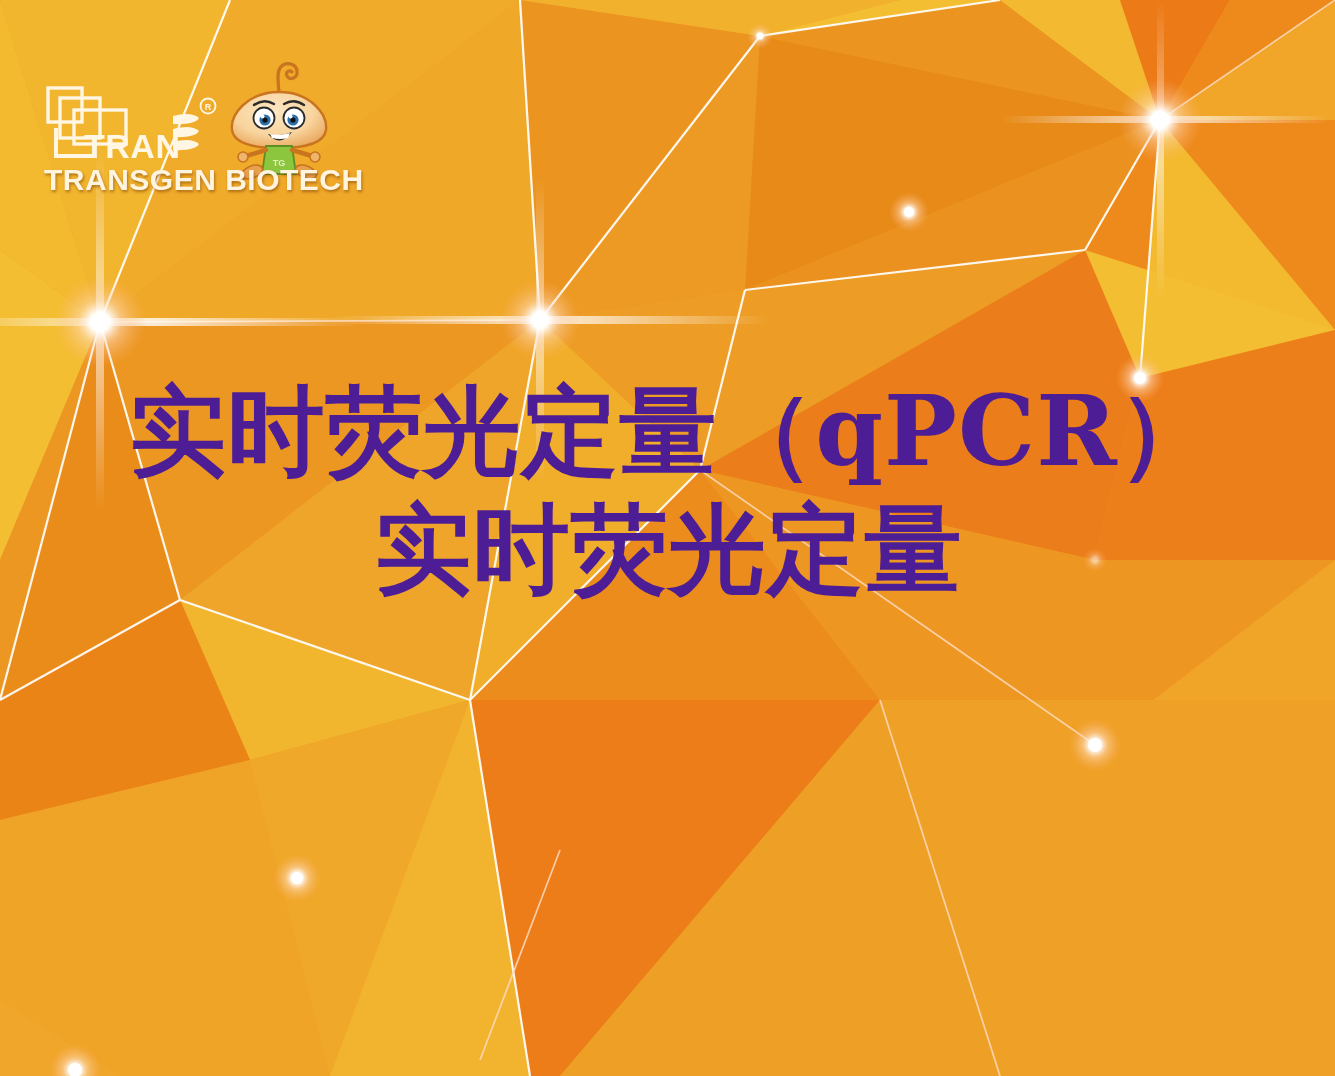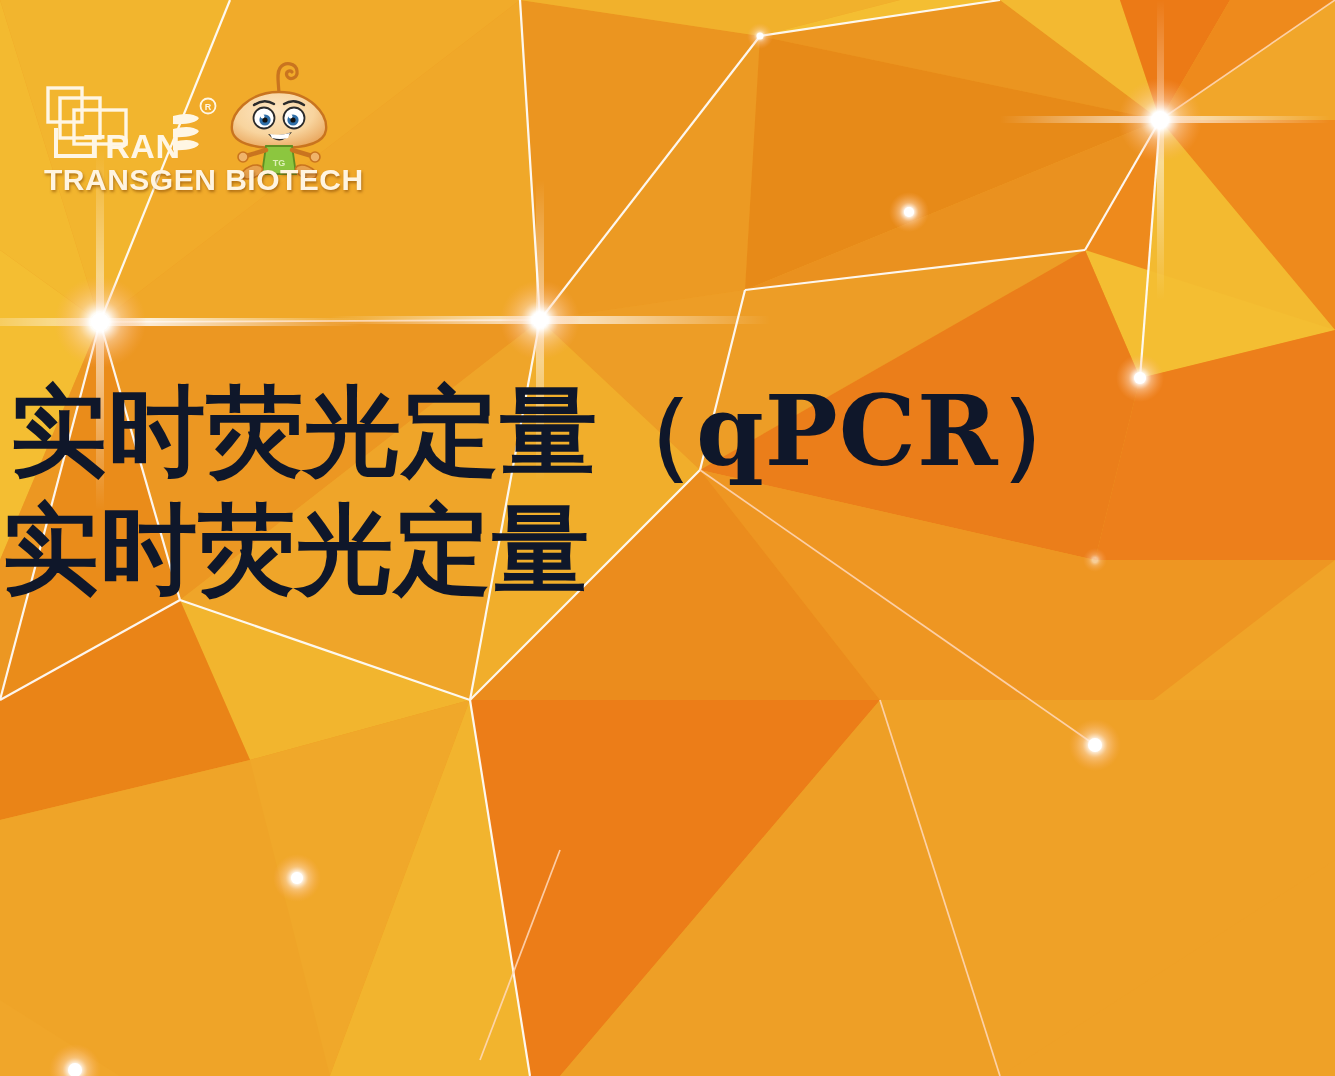--- a/index.html
+++ b/index.html
@@ -60,22 +60,22 @@
     text-shadow: 1px 2px 3px rgba(120,60,0,0.55);
     font-family: "Liberation Sans", sans-serif;
   }
 
   
   #title-block {
     position: absolute;
     left: 0;
     top: 372px;
     width: 1335px;
-    text-align: left;
-    color: #0f172a;
+    text-align: center;
+    color: #4c1d95;
     font-family: "DejaVu Serif", "Liberation Serif", serif;
     font-weight: bold;
     font-size: 97px;
     line-height: 118px;
     letter-spacing: 1px;
     pointer-events: none;
   }
   .title-line { display: block; white-space: nowrap; }
   #title-line-1 { margin-left: 10px; }
   #title-line-2 { margin-left: 2px; }

